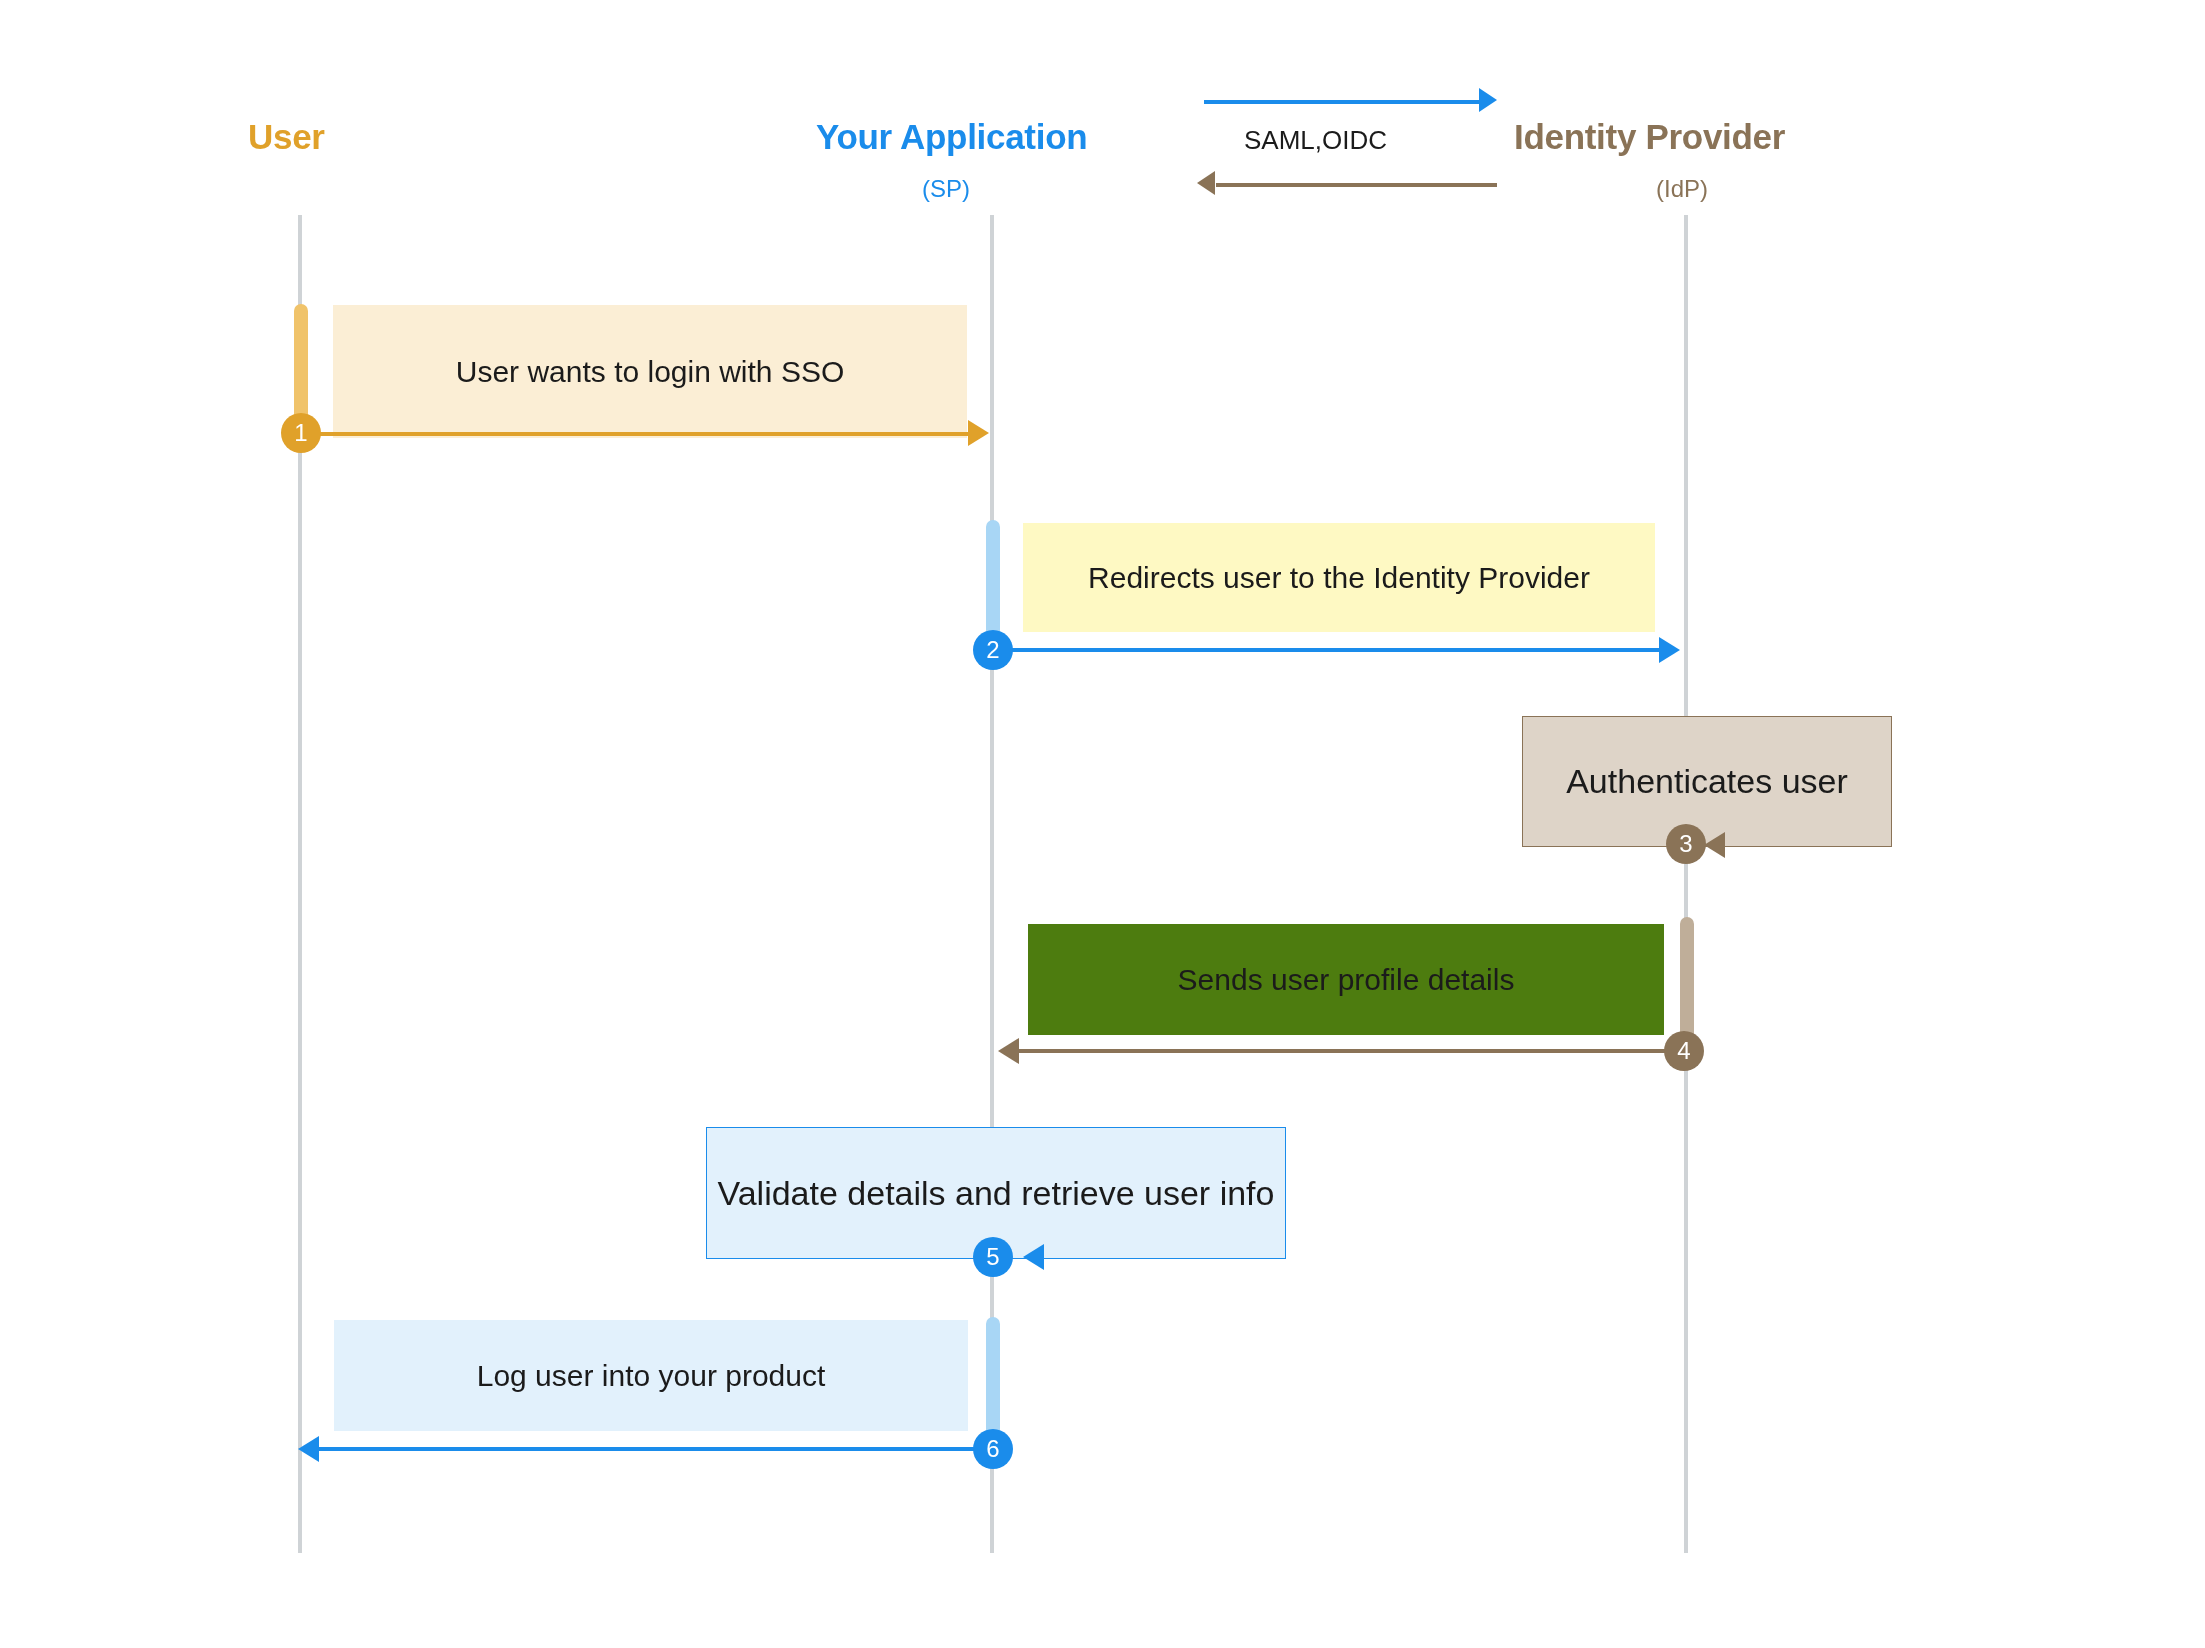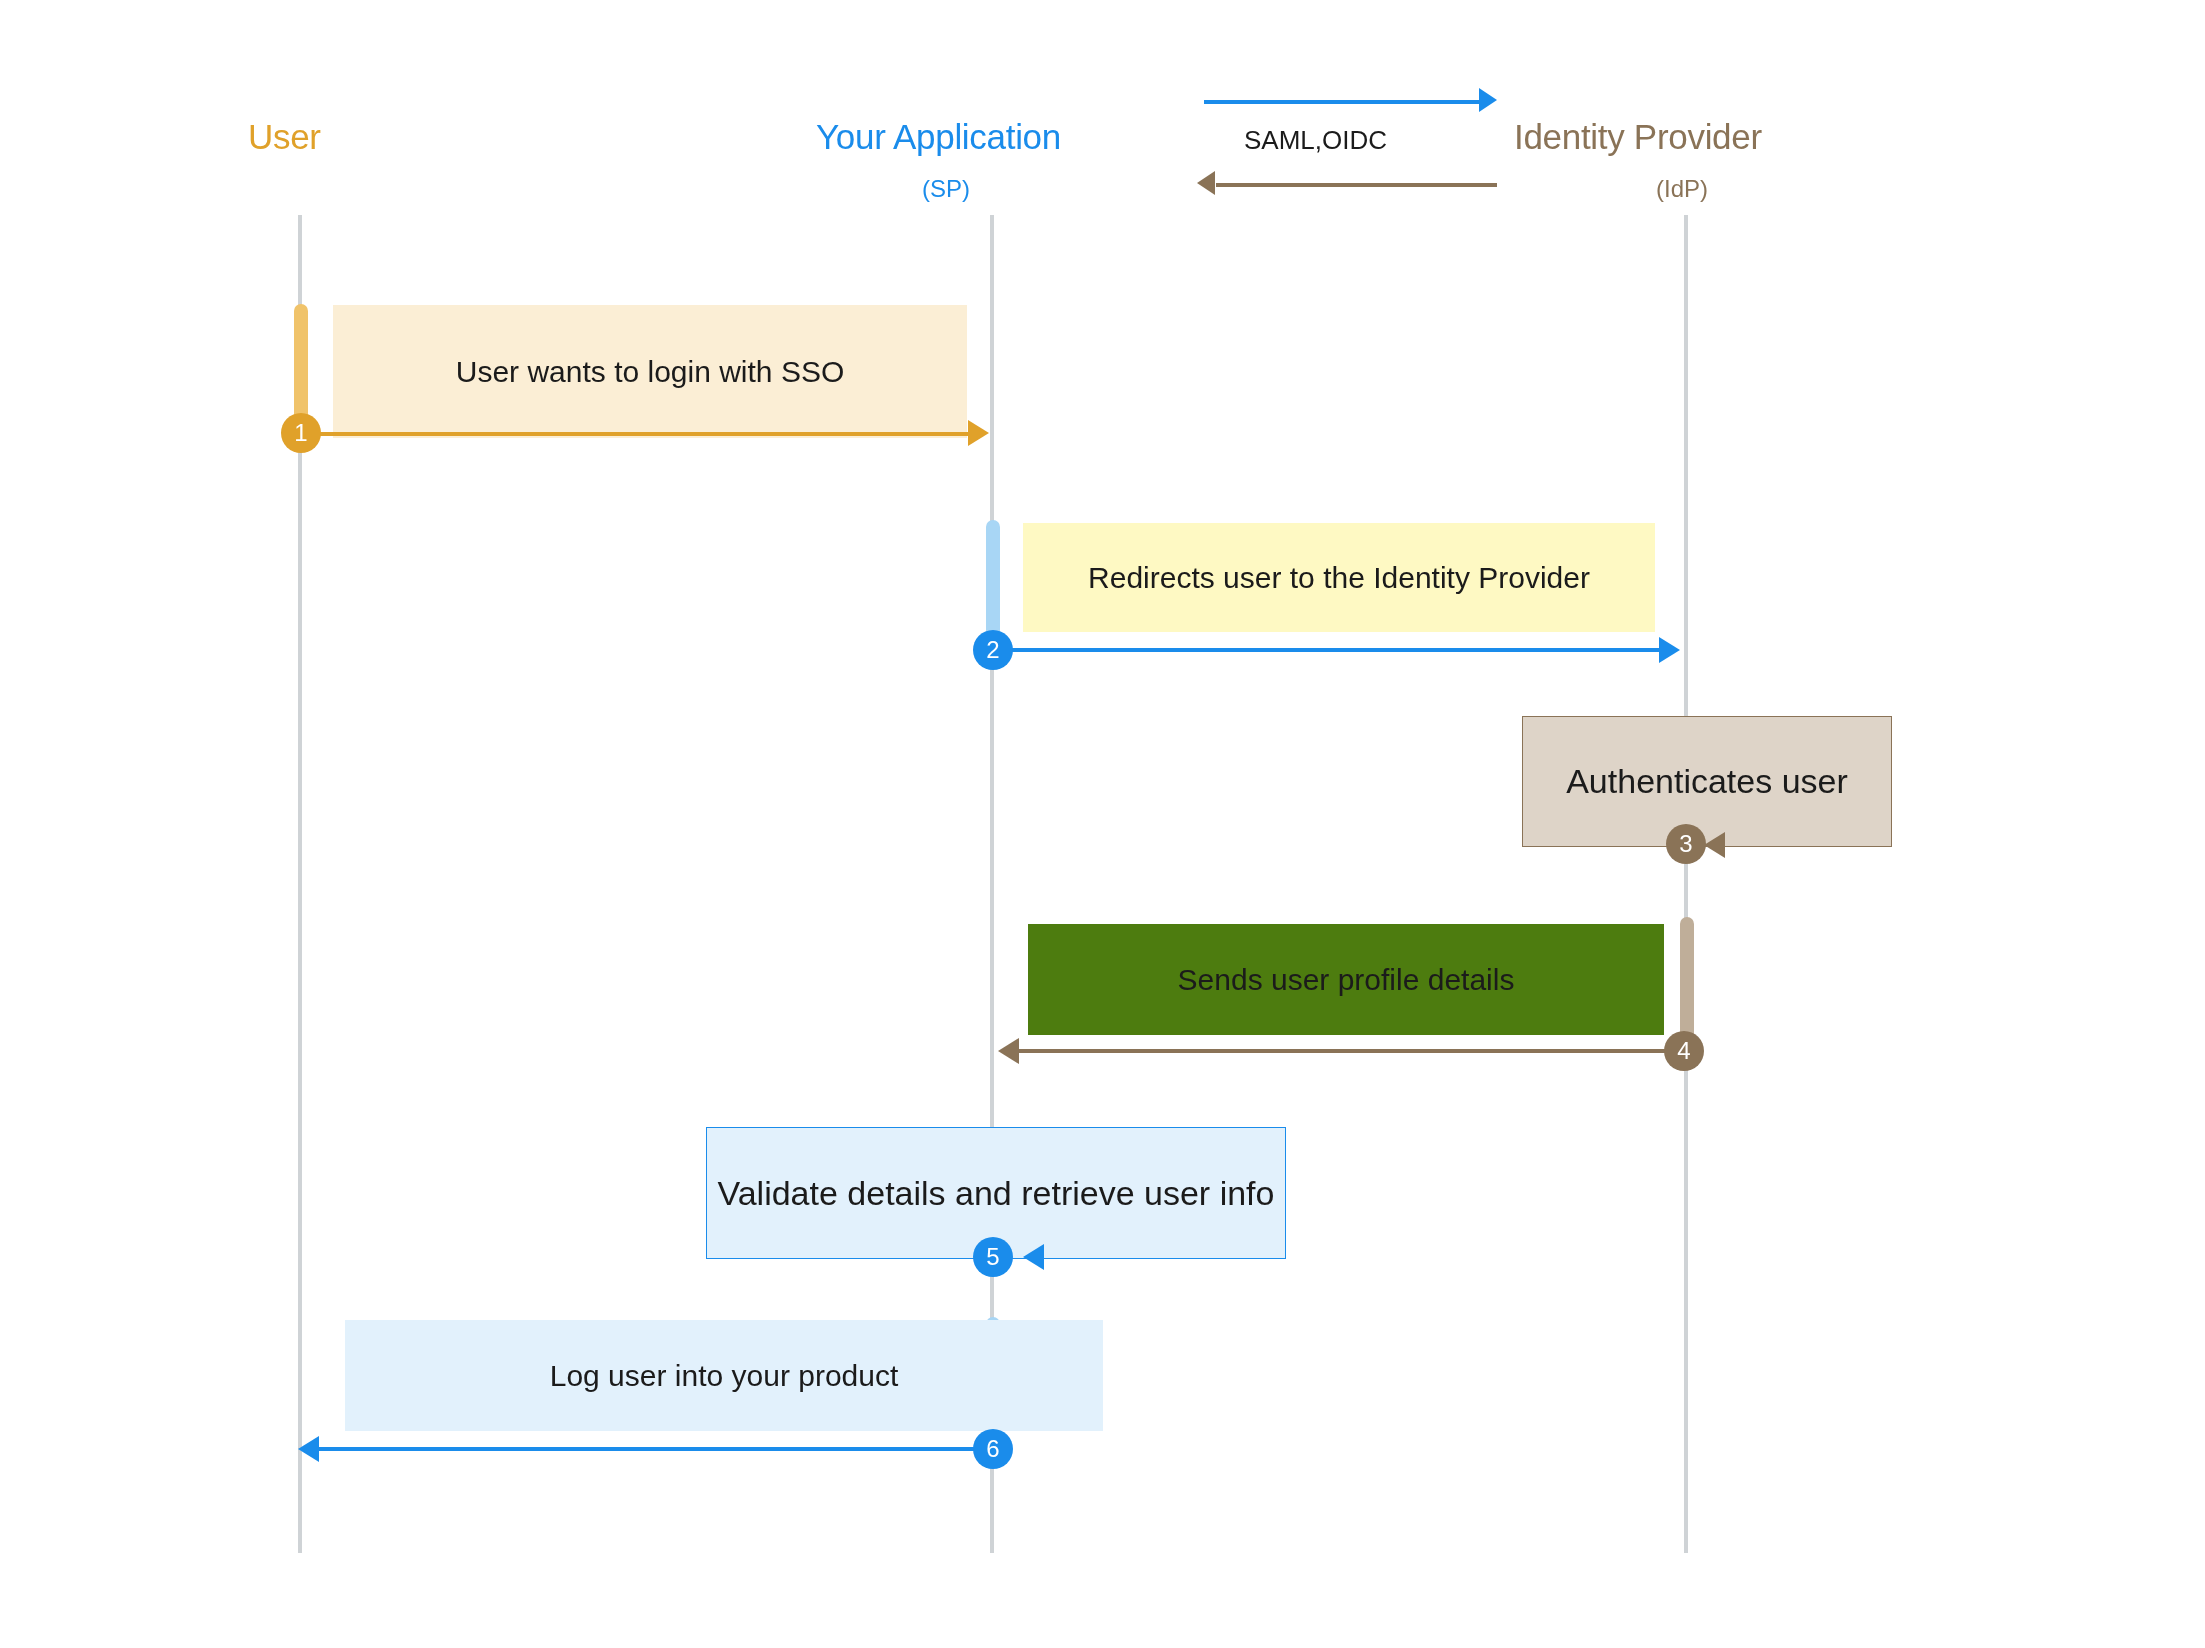--- a/index.html
+++ b/index.html
@@ -14,21 +14,21 @@
     position: relative;
     width: 2205px;
     height: 1649px;
     background: #ffffff;
     overflow: hidden;
   }
 
   
   .actor-title {
     position: absolute;
-    font-weight: normal;
+    font-weight: bold;
     font-size: 35px;
     letter-spacing: -0.3px;
     white-space: nowrap;
   }
   .actor-sub {
     position: absolute;
     font-size: 24px;
     white-space: nowrap;
     text-align: right;
   }
@@ -156,19 +156,19 @@
   <div class="msgbox" style="left:1028px; top:924px; width:636px; height:111px; background:#4d7c0f;">Sends user profile details</div>
   <div class="arrow-line" style="left:1018px; top:1049px; width:669px; background:#8a7357;"></div>
   <div class="arrow-head left" style="left:998px; top:1038px; border-right-color:#8a7357;"></div>
   <div class="badge" style="left:1664px; top:1031px; background:#8a7357;">4</div>
 
   <div class="selfbox" style="left:706px; top:1127px; width:580px; height:132px; background:#e2f1fc; border-color:#1a8ceb;">Validate details and retrieve user info</div>
   <div class="arrow-head left" style="left:1023px; top:1244px; border-right-color:#1a8ceb;"></div>
   <div class="badge" style="left:973px; top:1237px; background:#1a8ceb;">5</div>
 
   <div class="activation" style="left:986px; top:1317px; height:130px; background:#a8d6f5;"></div>
-  <div class="msgbox" style="left:345px; top:1320px; width:758px; height:111px; background:#e2f1fc;">Log user into your product</div>
+  <div class="msgbox" style="left:334px; top:1320px; width:634px; height:111px; background:#e2f1fc;">Log user into your product</div>
   <div class="arrow-line" style="left:318px; top:1447px; width:675px; background:#1a8ceb;"></div>
   <div class="arrow-head left" style="left:298px; top:1436px; border-right-color:#1a8ceb;"></div>
   <div class="badge" style="left:973px; top:1429px; background:#1a8ceb;">6</div>
 
 </div>
 
 
 </body></html>

